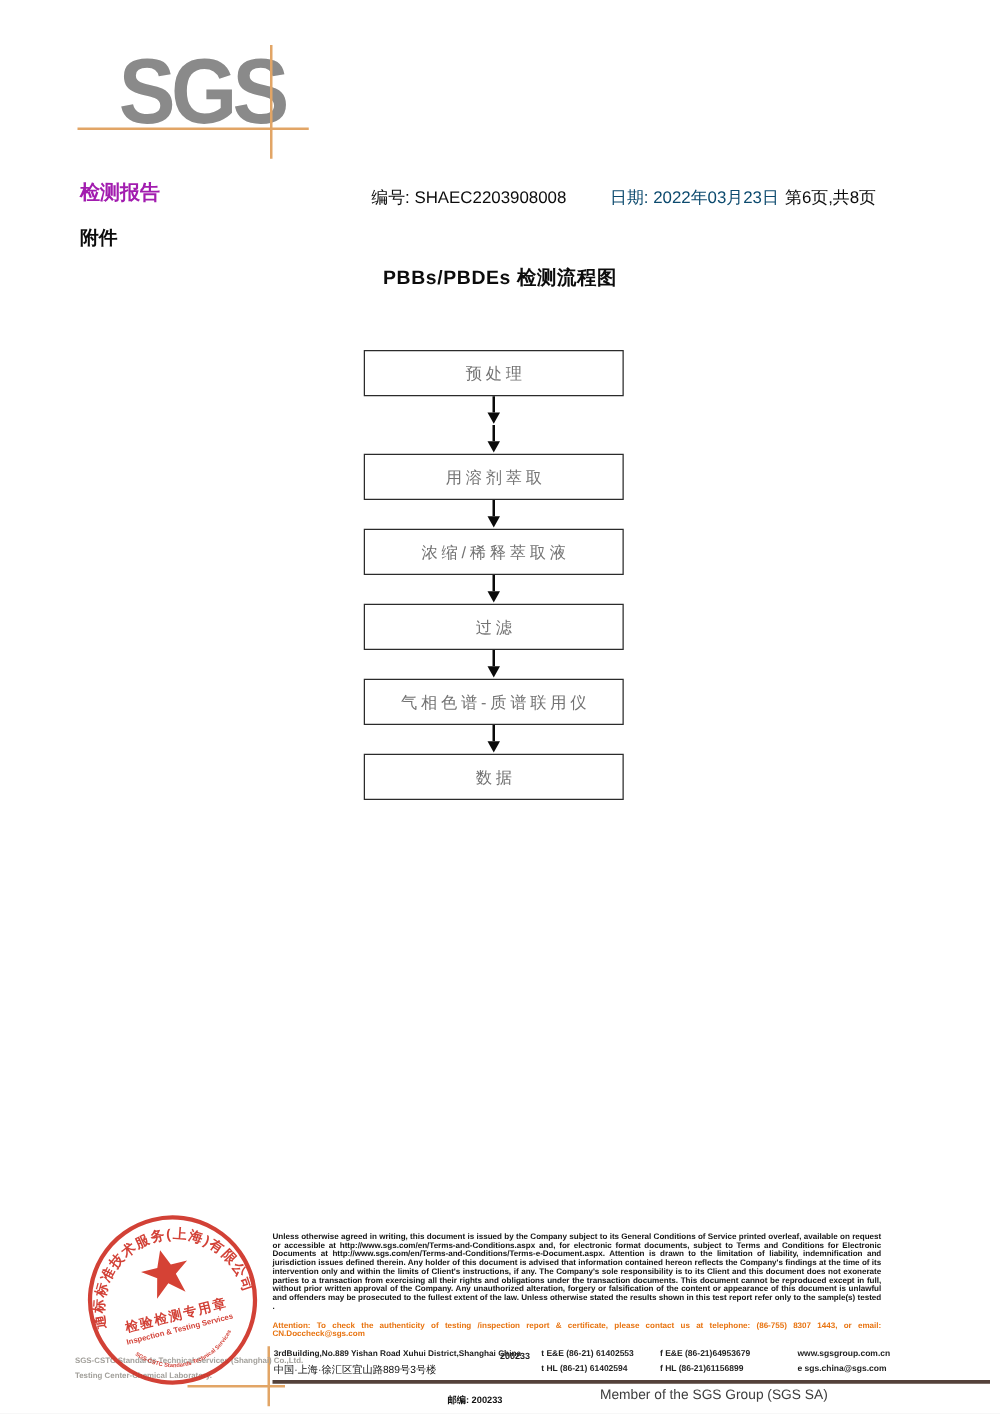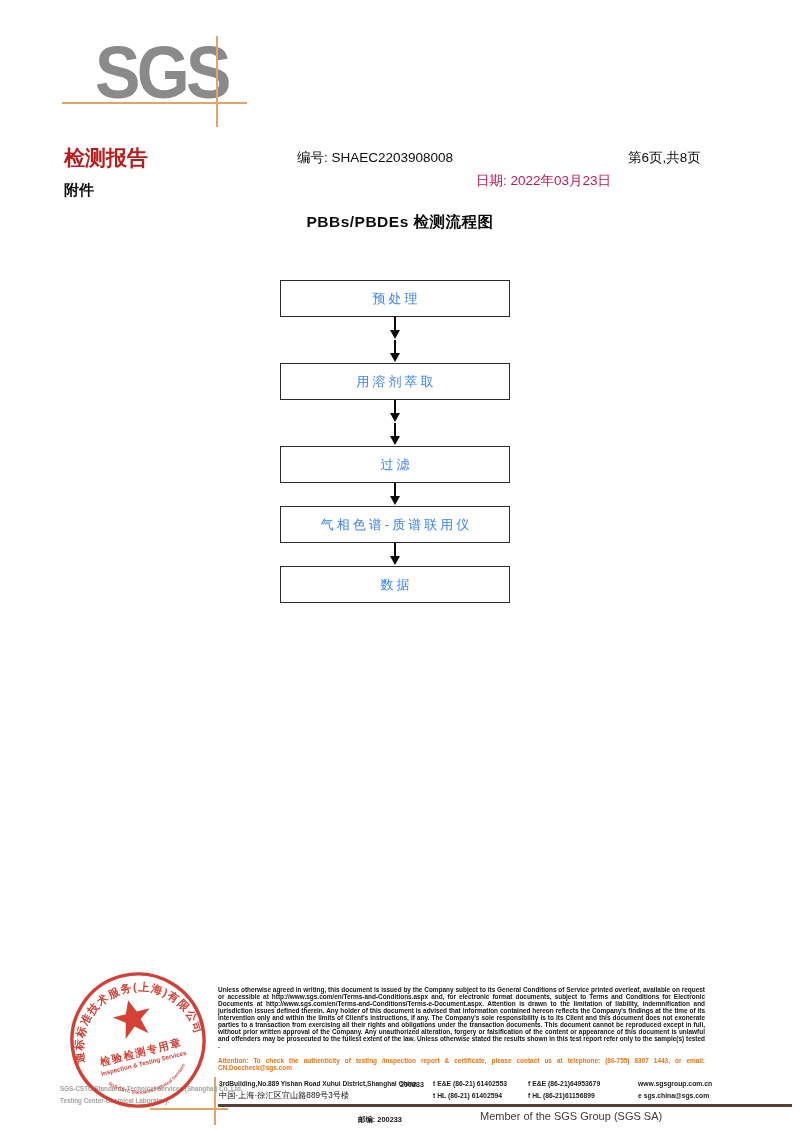--- a/index.html
+++ b/index.html
@@ -11,33 +11,33 @@
   
   .logo-text {
     position:absolute; left:95px; top:30px;
     font-family:"Liberation Sans", sans-serif;
     font-size:74px; font-weight:bold; color:#8a8a8a;
     letter-spacing:-4px; transform:scale(0.92,1.0); transform-origin:left top;
   }
   .logo-hline { position:absolute; left:62px; top:102px; width:185px; height:2px; background:#e2a566; }
   .logo-vline { position:absolute; left:216px; top:36px; width:2px; height:91px; background:#e2a566; }
   
-  .hdr-title { position:absolute; left:64px; top:144px; font-size:21px; font-weight:bold; color:#b91c1c;text-align:right; }
+  .hdr-title { position:absolute; left:64px; top:144px; font-size:16px; font-weight:bold; color:#a21caf;text-align:right; }
   .hdr-no    { position:absolute; left:285px; top:149px; font-size:13.5px; color:#0c0c0c;margin-left:12px; }
-  .hdr-date  { position:absolute; left:476px; top:149px; font-size:13.5px; color:#be185d;margin-top:23px; }
+  .hdr-date  { position:absolute; left:488px; top:149px; font-size:13.5px; color:#0c4a6e; }
   .hdr-page  { position:absolute; left:628px; top:149px; font-size:13.5px; color:#0c0c0c; }
   .attachment { position:absolute; left:64px; top:181px; font-size:15px; font-weight:bold; color:#0c0c0c; }
   
   .chart-title { position:absolute; left:200px; top:212px; width:400px; text-align:center;
                  font-size:15.5px; font-weight:bold; color:#0c0c0c; letter-spacing:0.5px; }
   .flow { position:absolute; left:287px; top:280px; width:216px; display:flex; flex-direction:column; align-items:center; }
   .flow-box {
-    width:230px; height:37px; border:1.4px solid #2b2b2b; background:#fff;
+    width:208px; height:37px; border:1.4px solid #2b2b2b; background:#fff;
     display:flex; align-items:center; justify-content:center;
-    font-size:13px; color:#3b82f6; letter-spacing:3px; text-indent:3px;
+    font-size:13px; color:#737373; letter-spacing:3px; text-indent:3px;
   }
   .flow-arrow { height:23px; display:flex; flex-direction:column; align-items:center; justify-content:flex-start; }
   .flow-arrow .shaft { width:2.2px; height:13px; background:#0a0a0a; }
   .flow-arrow .head  { width:0; height:0; border-left:5.5px solid transparent; border-right:5.5px solid transparent; border-top:9px solid #0a0a0a; }
   
   .legal {
     position:absolute; left:218px; top:986px; width:487px;
     font-size:6.45px; line-height:7.05px; font-weight:bold; color:#151515;
     text-align:justify;
   }
@@ -91,20 +91,21 @@
       </div>
     <div class="flow-arrow">
         <div class="shaft"></div>
         <div class="head"></div>
       </div>
     <div class="flow-box">用溶剂萃取</div>
     <div class="flow-arrow">
         <div class="shaft"></div>
         <div class="head"></div>
       </div>
+    <div class="flow-box">浓缩/稀释萃取液</div>
     <div class="flow-arrow">
         <div class="shaft"></div>
         <div class="head"></div>
       </div>
     <div class="flow-box">过滤</div>
     <div class="flow-arrow">
         <div class="shaft"></div>
         <div class="head"></div>
       </div>
     <div class="flow-box">气相色谱-质谱联用仪</div>

